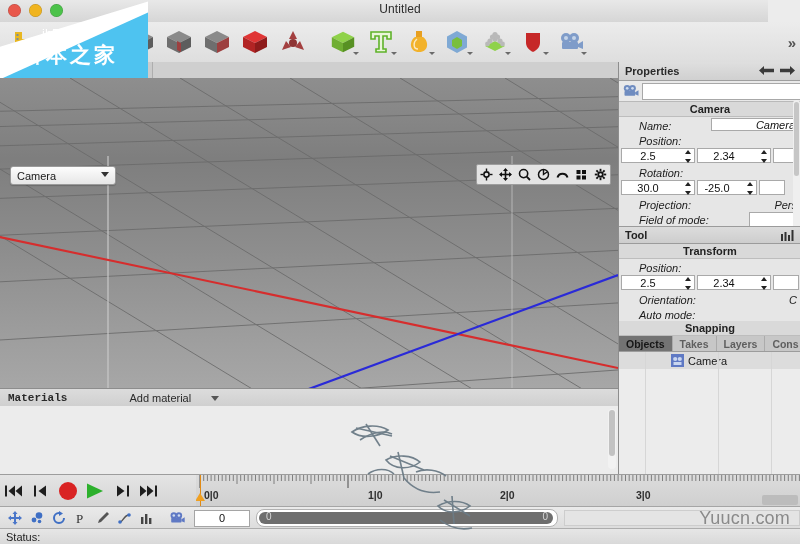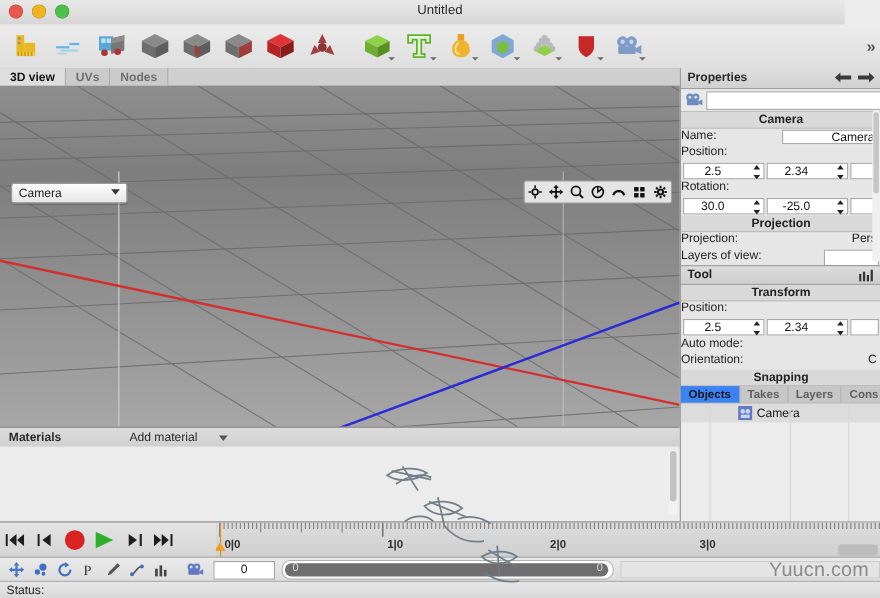--- a/index.html
+++ b/index.html
@@ -88,21 +88,21 @@
   }
   .vp-tools .vt{width:19px;height:19px;display:flex;align-items:center;justify-content:center;}
 
   
   .matbar{
     position:absolute;left:0;top:388px;width:618px;height:18px;
     background:linear-gradient(#dcdcdc,#cfcfcf);
     border-top:1px solid #8d8d8d;border-bottom:1px solid #9d9d9d;
     display:flex;align-items:center;
   }
-  .matbar .lbl{font-size:11px;font-weight:bold;color:#2a2a2a;margin-left:8px;}
+  .matbar .lbl{font-size:11px;font-weight:bold;color:#2a2a2a;margin-left:8px;font-family:Liberation Mono, monospace;}
   .matbar .add{font-size:11px;color:#2a2a2a;margin-left:62px;}
   .matbar .chev{
     margin-left:20px;width:0;height:0;
     border-left:4px solid transparent;border-right:4px solid transparent;border-top:5px solid #555;
   }
   .matpanel{
     position:absolute;left:0;top:406px;width:618px;height:68px;
     background:#ececec;border-bottom:1px solid #9b9b9b;
   }
   .matpanel .vscroll{
@@ -130,22 +130,22 @@
     display:flex;align-items:center;
   }
   .objrow .field{
     margin-left:2px;flex:1;height:15px;background:#fff;border:1px solid #a8a8a8;
   }
   .sec{
     height:14px;background:#d9d9d9;border-bottom:1px solid #bdbdbd;
     font-size:11px;font-weight:bold;color:#222;text-align:center;line-height:14px;
   }
   .prow{
-    height:15px;display:flex;align-items:flex-start;font-size:11px;color:#1c1c1c;
-    padding-left:0;position:relative;
+    height:15px;display:flex;align-items:flex-end;font-size:11px;color:#1c1c1c;
+    padding-left:20px;position:relative;font-style:italic;
   }
   .prow .rv{position:absolute;right:4px;font-size:11px;color:#1c1c1c;}
   .prow .inpR{
     position:absolute;right:2px;top:1px;width:48px;height:13px;background:#fff;border:1px solid #a9a9a9;
   }
   .prow .nameinp{
     position:absolute;right:2px;top:1px;width:88px;height:13px;background:#fff;border:1px solid #a9a9a9;
     font-size:11px;color:#111;text-align:right;padding-right:3px;line-height:13px;box-sizing:border-box;
   }
   .spinrow{height:17px;display:flex;align-items:center;padding:0 2px;gap:2px;}
@@ -172,21 +172,21 @@
   .panel-scroll i{position:absolute;left:1px;width:5px;background:#c6c6c6;border-radius:3px;display:block;}
 
   
   .otabs{
     height:15px;display:flex;background:#cdcdcd;border-bottom:1px solid #9c9c9c;
   }
   .otab{
     font-size:10.5px;font-weight:bold;color:#5f5f5f;padding:0 7px;
     display:flex;align-items:center;border-right:1px solid #ababab;background:#c7c7c7;
   }
-  .otab.active{background:#3b82f6;color:#161616;}
+  .otab.active{background:#737373;color:#161616;}
   .otree{position:relative;height:125px;background:#ececec;}
   .otree .col{position:absolute;top:0;bottom:0;width:1px;background:#d6d6d6;}
   .otree .row{
     height:17px;background:#dcdcdc;display:flex;align-items:center;padding-left:52px;
     font-size:11px;color:#161616;gap:4px;
   }
 
   
   .transport{
     position:absolute;left:0;top:474px;width:196px;height:32px;
@@ -626,37 +626,36 @@
       <span>Rotation:</span>
     </div>
     <div class="spinrow">
       <div class="spin" style="width:74px;">
         <span class="v">30.0</span>
         <span class="arrows">
             <i class="up"></i>
             <i class="dn"></i>
           </span>
       </div>
-      <div class="spin" style="width:74px;">
+      <div class="spin" style="width:60px;">
         <span class="v">-25.0</span>
         <span class="arrows">
             <i class="up"></i>
             <i class="dn"></i>
           </span>
       </div>
       <div class="spin" style="width:26px;"></div>
     </div>
 
-    <div class="sec">Projection</div>
     <div class="prow">
       <span>Projection:</span>
       <span class="rv">Pers</span>
     </div>
     <div class="prow">
-      <span>Layers of view:</span>
+      <span>Field of mode:</span>
       <span class="inpR"></span>
     </div>
 
     <div class="panel-scroll" style="top:38px;height:138px;">
       <i style="top:2px;height:74px;"></i>
     </div>
 
     <div class="toolhead">
       <span class="t">Tool</span>
       <svg width="13" height="11" viewBox="0 0 13 11" style="position:absolute;right:7px;top:3px;">
@@ -681,26 +680,26 @@
       <div class="spin" style="width:74px;">
         <span class="v">2.34</span>
         <span class="arrows">
             <i class="up"></i>
             <i class="dn"></i>
           </span>
       </div>
       <div class="spin" style="width:26px;"></div>
     </div>
     <div class="prow">
+      <span>Orientation:</span>
+      <span class="rv">C</span>
+    </div>
+    <div class="prow">
       <span>Auto mode:</span>
       <span class="rv"></span>
-    </div>
-    <div class="prow">
-      <span>Orientation:</span>
-      <span class="rv">C</span>
     </div>
     <div class="sec">Snapping</div>
 
     <div class="otabs">
       <div class="otab active">Objects</div>
       <div class="otab">Takes</div>
       <div class="otab">Layers</div>
       <div class="otab">Cons</div>
     </div>
     <div class="otree">
@@ -926,21 +925,21 @@
           <line x1="584.9" y1="0" x2="584.9" y2="6" stroke="#7f7f7f"></line>
           <line x1="588.6" y1="0" x2="588.6" y2="6" stroke="#7f7f7f"></line>
           <line x1="592.3" y1="0" x2="592.3" y2="6" stroke="#7f7f7f"></line>
           <line x1="596.0" y1="0" x2="596.0" y2="6" stroke="#7f7f7f"></line>
           <line x1="599.7" y1="0" x2="599.7" y2="6" stroke="#7f7f7f"></line>
           <line x1="603.4" y1="0" x2="603.4" y2="6" stroke="#7f7f7f"></line>
         </g>
     </svg>
 
     <div class="rlabel" style="left:8px;">0|0</div>
-    <div class="rlabel" style="left:156px;">1|0</div>
+    <div class="rlabel" style="left:172px;">1|0</div>
     <div class="rlabel" style="left:304px;">2|0</div>
     <div class="rlabel" style="left:440px;">3|0</div>
 
     <div class="playhead">
       <span class="tri"></span>
     </div>
     <div class="rscroll"></div>
   </div>
 
   <div class="bottomrow">
@@ -1031,14 +1030,20 @@
       <path d="M404 478 C414 490 426 494 440 492"></path>
       <path d="M438 506 C448 500 462 500 470 506 C460 514 446 514 438 506 Z"></path>
       <path d="M444 500 L470 516"></path>
       <path d="M452 496 L454 524"></path>
       <path d="M440 520 C450 528 462 530 472 528"></path>
       <path d="M416 472 C426 468 438 470 446 476"></path>
       <path d="M368 474 C376 468 388 468 394 474"></path>
     </g>
   </svg>
 
+  <div class="wm">
+    <div class="blue"></div>
+    <div class="white"></div>
+    <div class="t1">jb51.net</div>
+    <div class="t2">脚本之家</div>
+  </div>
 
 </div>
 
 </body></html>

